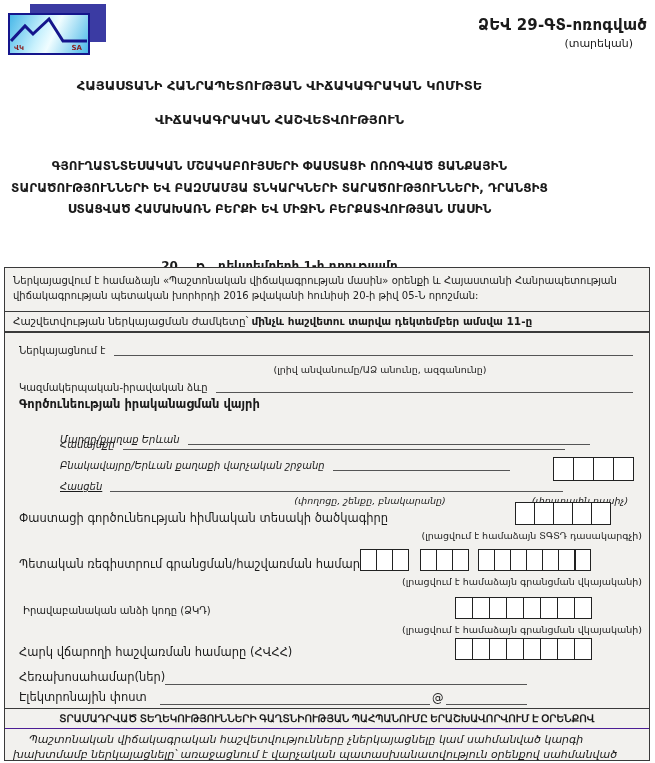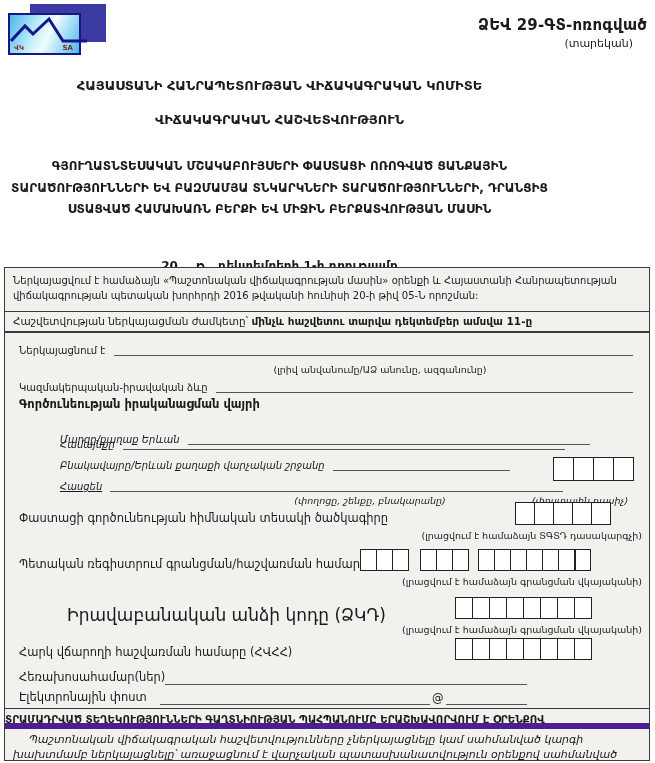--- a/index.html
+++ b/index.html
@@ -3,21 +3,21 @@
 <meta charset="utf-8">
 <style>
   * { box-sizing: border-box; }
   html,body { margin:0; padding:0; background:#ffffff; }
   body { font-family:"DejaVu Sans","Liberation Sans",sans-serif; color:#1b1b1b; }
   .page { position:relative; width:655px; height:763px; background:#ffffff; overflow:hidden; }
 
   
   .logo { position:absolute; left:8px; top:4px; width:100px; height:52px; }
   .logo-back { position:absolute; left:22px; top:0; width:76px; height:38px; background:#3b3ba3; }
-  .logo-front { position:absolute; left:0; top:9px; width:73px; height:42px;
+  .logo-front { position:absolute; left:0; top:9px; width:82px; height:42px;
 romanized    border:2px solid #15158c;
     border:2px solid #15158c;
     background:linear-gradient(115deg,#49b8e8 0%,#c8f1fd 40%,#f0fdff 55%,#49b8e8 100%); }
   .logo-front svg { position:absolute; left:0; top:0; }
   .logo-letter { position:absolute; bottom:1px; font-size:7px; font-weight:bold; color:#8a1f1f; line-height:1; }
   .logo-letter.l { left:4px; } .logo-letter.r { right:6px; }
 
   
   .form-code-wrap { position:absolute; right:8px; top:16px; width:260px; text-align:right; }
   .form-code { font-size:15px; font-weight:bold; letter-spacing:.2px; }
@@ -54,22 +54,22 @@
   .postal .cell { width:21px; height:24px; }
   .activity .cell { width:20px; height:23px; }
   .reg .cell { width:17px; height:22px; }
   .reg3 .cell:last-child { border-left-width:2px; }
   .code8 .cell { width:18px; height:22px; }
 
   .abs { position:absolute; }
   .uline { position:absolute; border-bottom:1px solid #555; height:1px; }
 
   .confid { position:absolute; left:0; top:440px; width:100%; height:21px;
-    border-top:1px solid #3a3a3a; border-bottom:6px solid #4c1d95;
-    text-align:left; font-size:10.3px; font-weight:bold; line-height:20px; }
+    border-top:1px solid #3a3a3a; border-bottom:1px solid #4c1d95;
+    text-align:center; font-size:10.3px; font-weight:bold; line-height:20px;font-family:Liberation Serif, serif; }
   .liability { position:absolute; left:0; top:461px; width:100%; padding:4px 8px 0 8px;
     font-size:11px; font-style:italic; line-height:1.35; text-indent:16px; }
 </style>
 </head>
 <body>
 
 <div class="page">
 
   <div class="logo">
     <div class="logo-back"></div>
@@ -169,21 +169,21 @@
         <div class="cell"></div>
         <div class="cell"></div>
         <div class="cell"></div>
         <div class="cell"></div>
         <div class="cell"></div>
         <div class="cell"></div>
         <div class="cell"></div>
       </div>
     <div class="hint" style="top:308px; right:7px; text-align:right;">(լրացվում է համաձայն գրանցման վկայականի)</div>
 
-    <div class="abs" style="left:18px; top:337px; font-size:17px;margin-left:44px;">Իրավաբանական անձի կոդը (ՁԿԴ)</div>
+    <div class="abs" style="left:18px; top:337px; font-size:10px;">Իրավաբանական անձի կոդը (ՁԿԴ)</div>
     <div class="cells code8" style="left:450px; top:329px;">
         <div class="cell"></div>
         <div class="cell"></div>
         <div class="cell"></div>
         <div class="cell"></div>
         <div class="cell"></div>
         <div class="cell"></div>
         <div class="cell"></div>
         <div class="cell"></div>
       </div>

